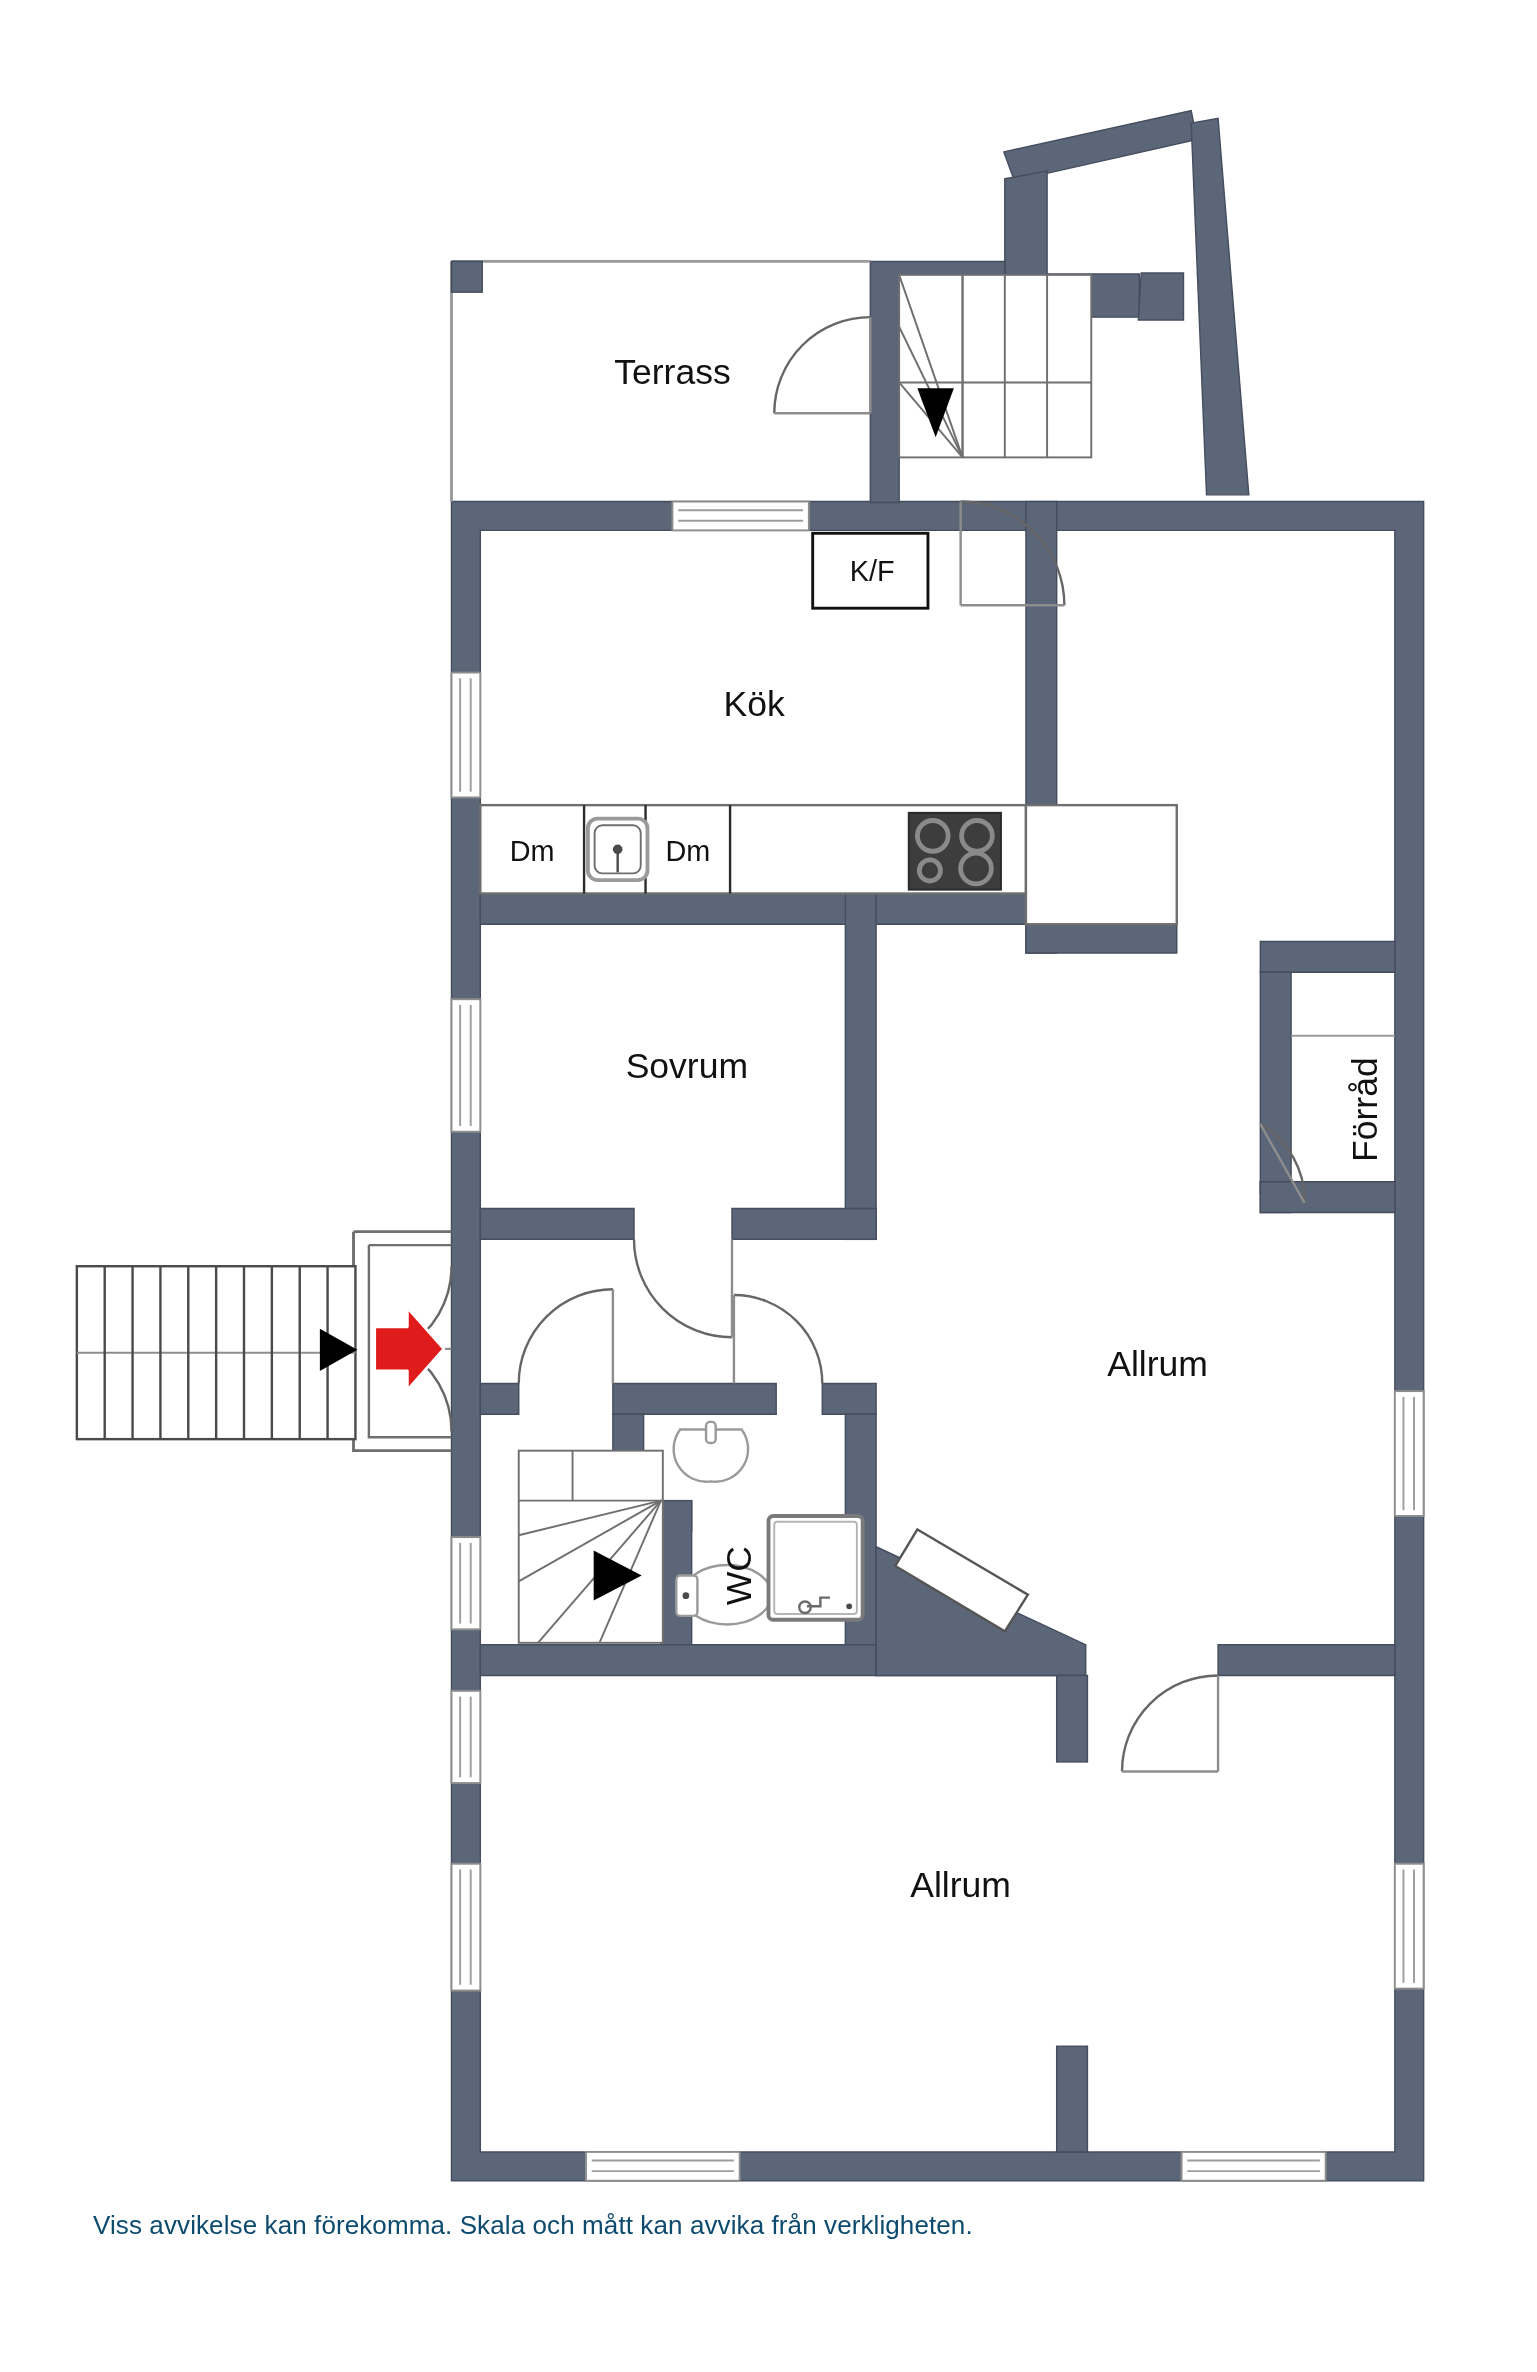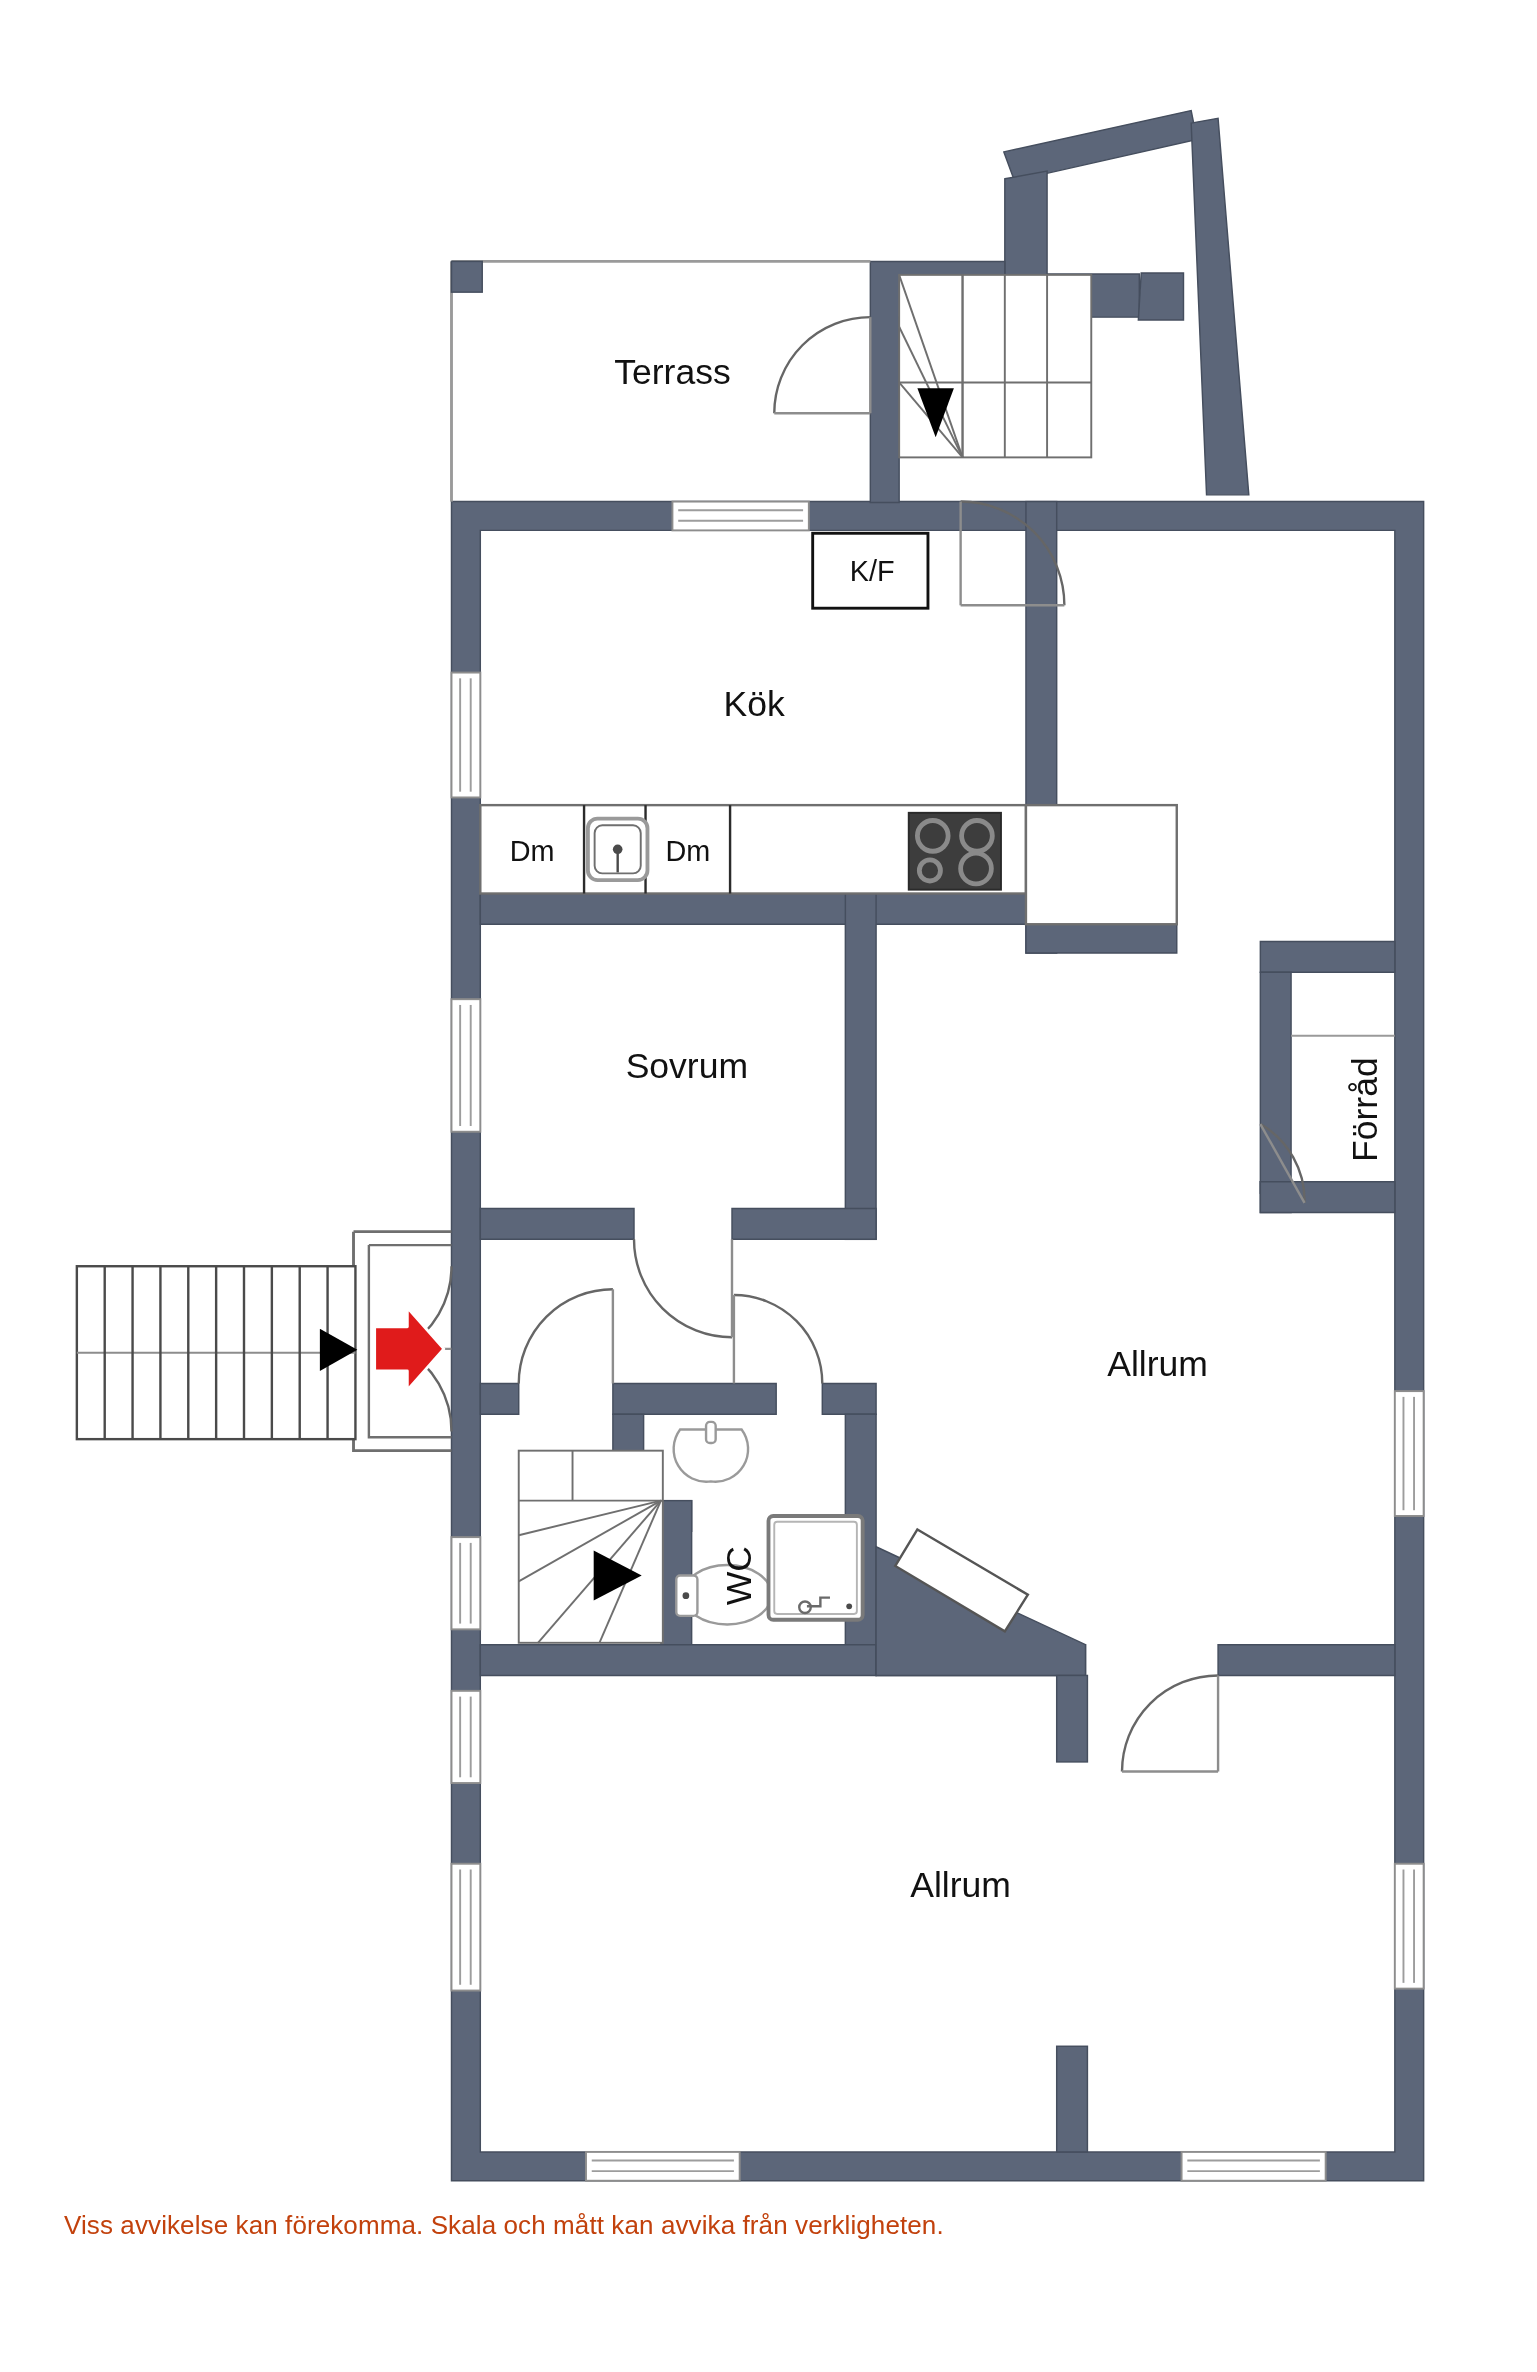--- a/index.html
+++ b/index.html
@@ -6,23 +6,23 @@
   body{
     width:1537px;height:2373px;
     font-family:"Liberation Sans", sans-serif;
     -webkit-font-smoothing:antialiased;
   }
   #plan-root{position:relative;width:1431px;height:2373px;overflow:hidden;background:#fff;border-radius:28px;}
   svg{display:block;}
   .room-label{font-family:"Liberation Sans", sans-serif;font-size:37px;fill:#111111;}
   .appl-label{font-family:"Liberation Sans", sans-serif;font-size:30px;fill:#111111;}
   .footer-note{
-    position:absolute;left:64px;top:2210px;
+    position:absolute;left:93px;top:2210px;
     font-family:"Liberation Sans", sans-serif;
-    font-size:26px;color:#c2410c;white-space:nowrap;letter-spacing:0.1px;
+    font-size:26px;color:#0c4a6e;white-space:nowrap;letter-spacing:0.1px;
   }
 </style>
 </head>
 <body>
 
 <div id="plan-root">
 
 <svg width="1537" height="2373" viewBox="0 0 1600 2470" shape-rendering="geometricPrecision">
 
   <g id="walls" fill="#5c6679" stroke="#454e5e" stroke-width="1.5">

